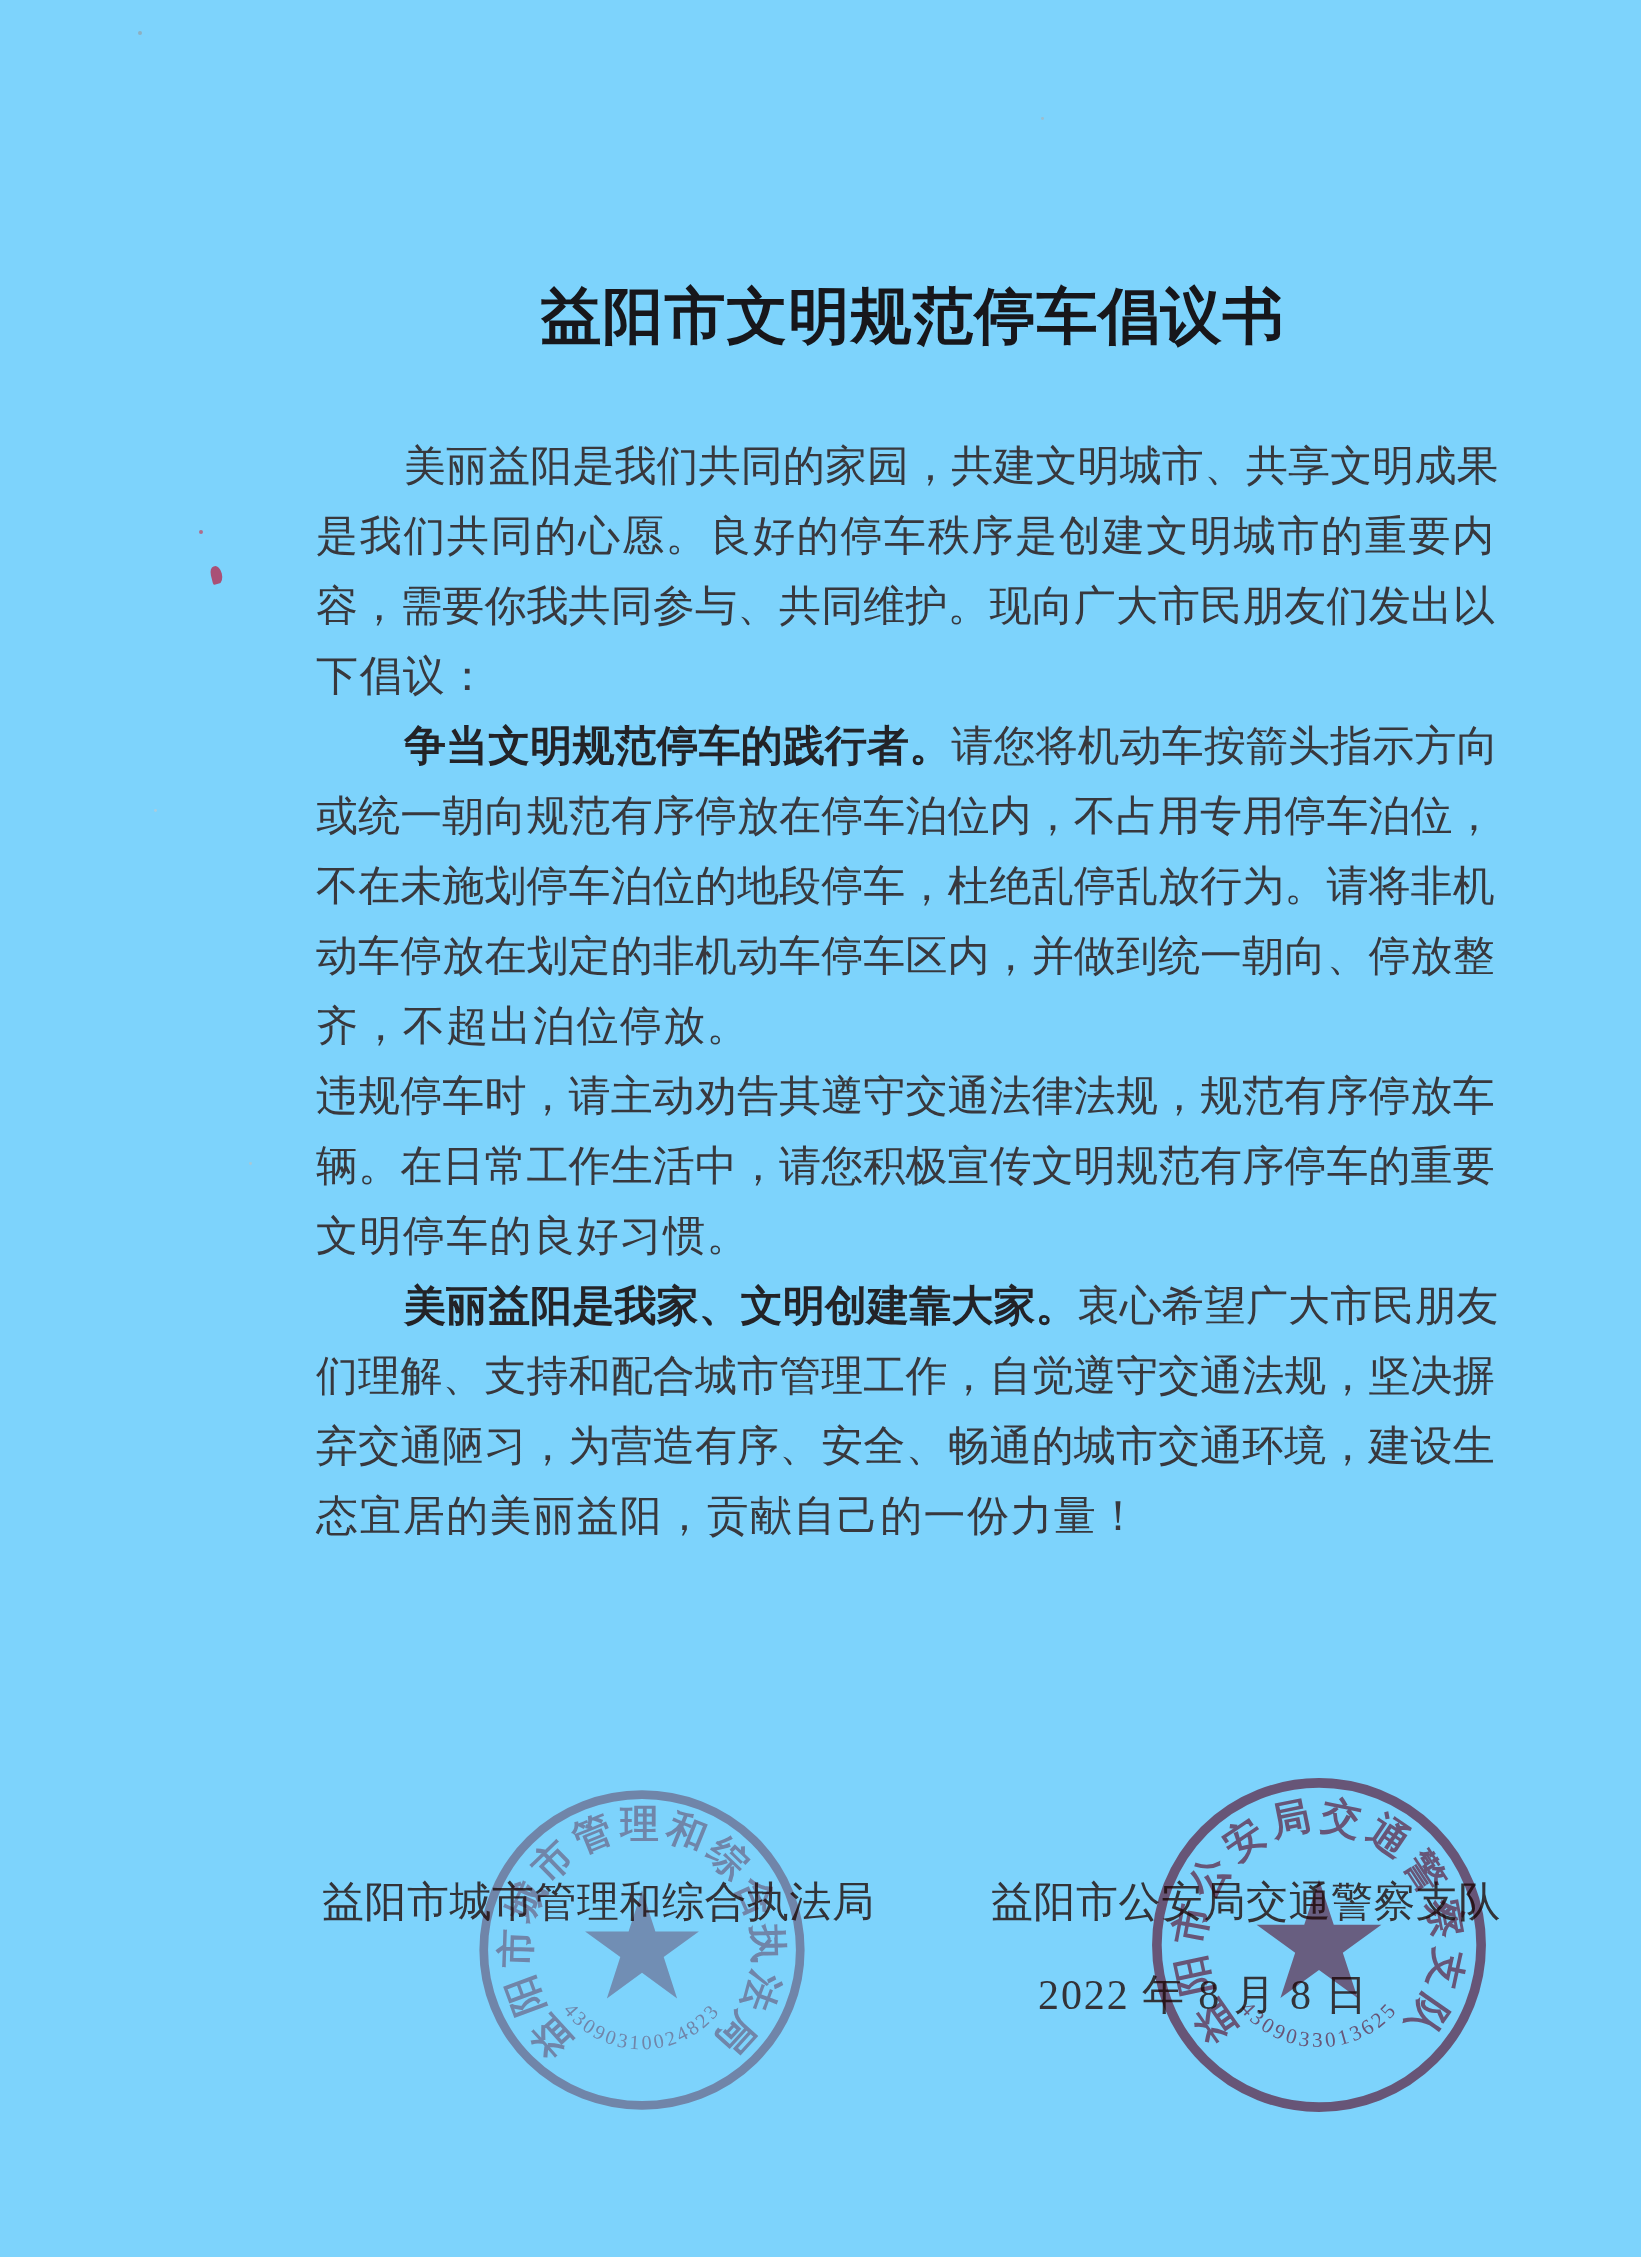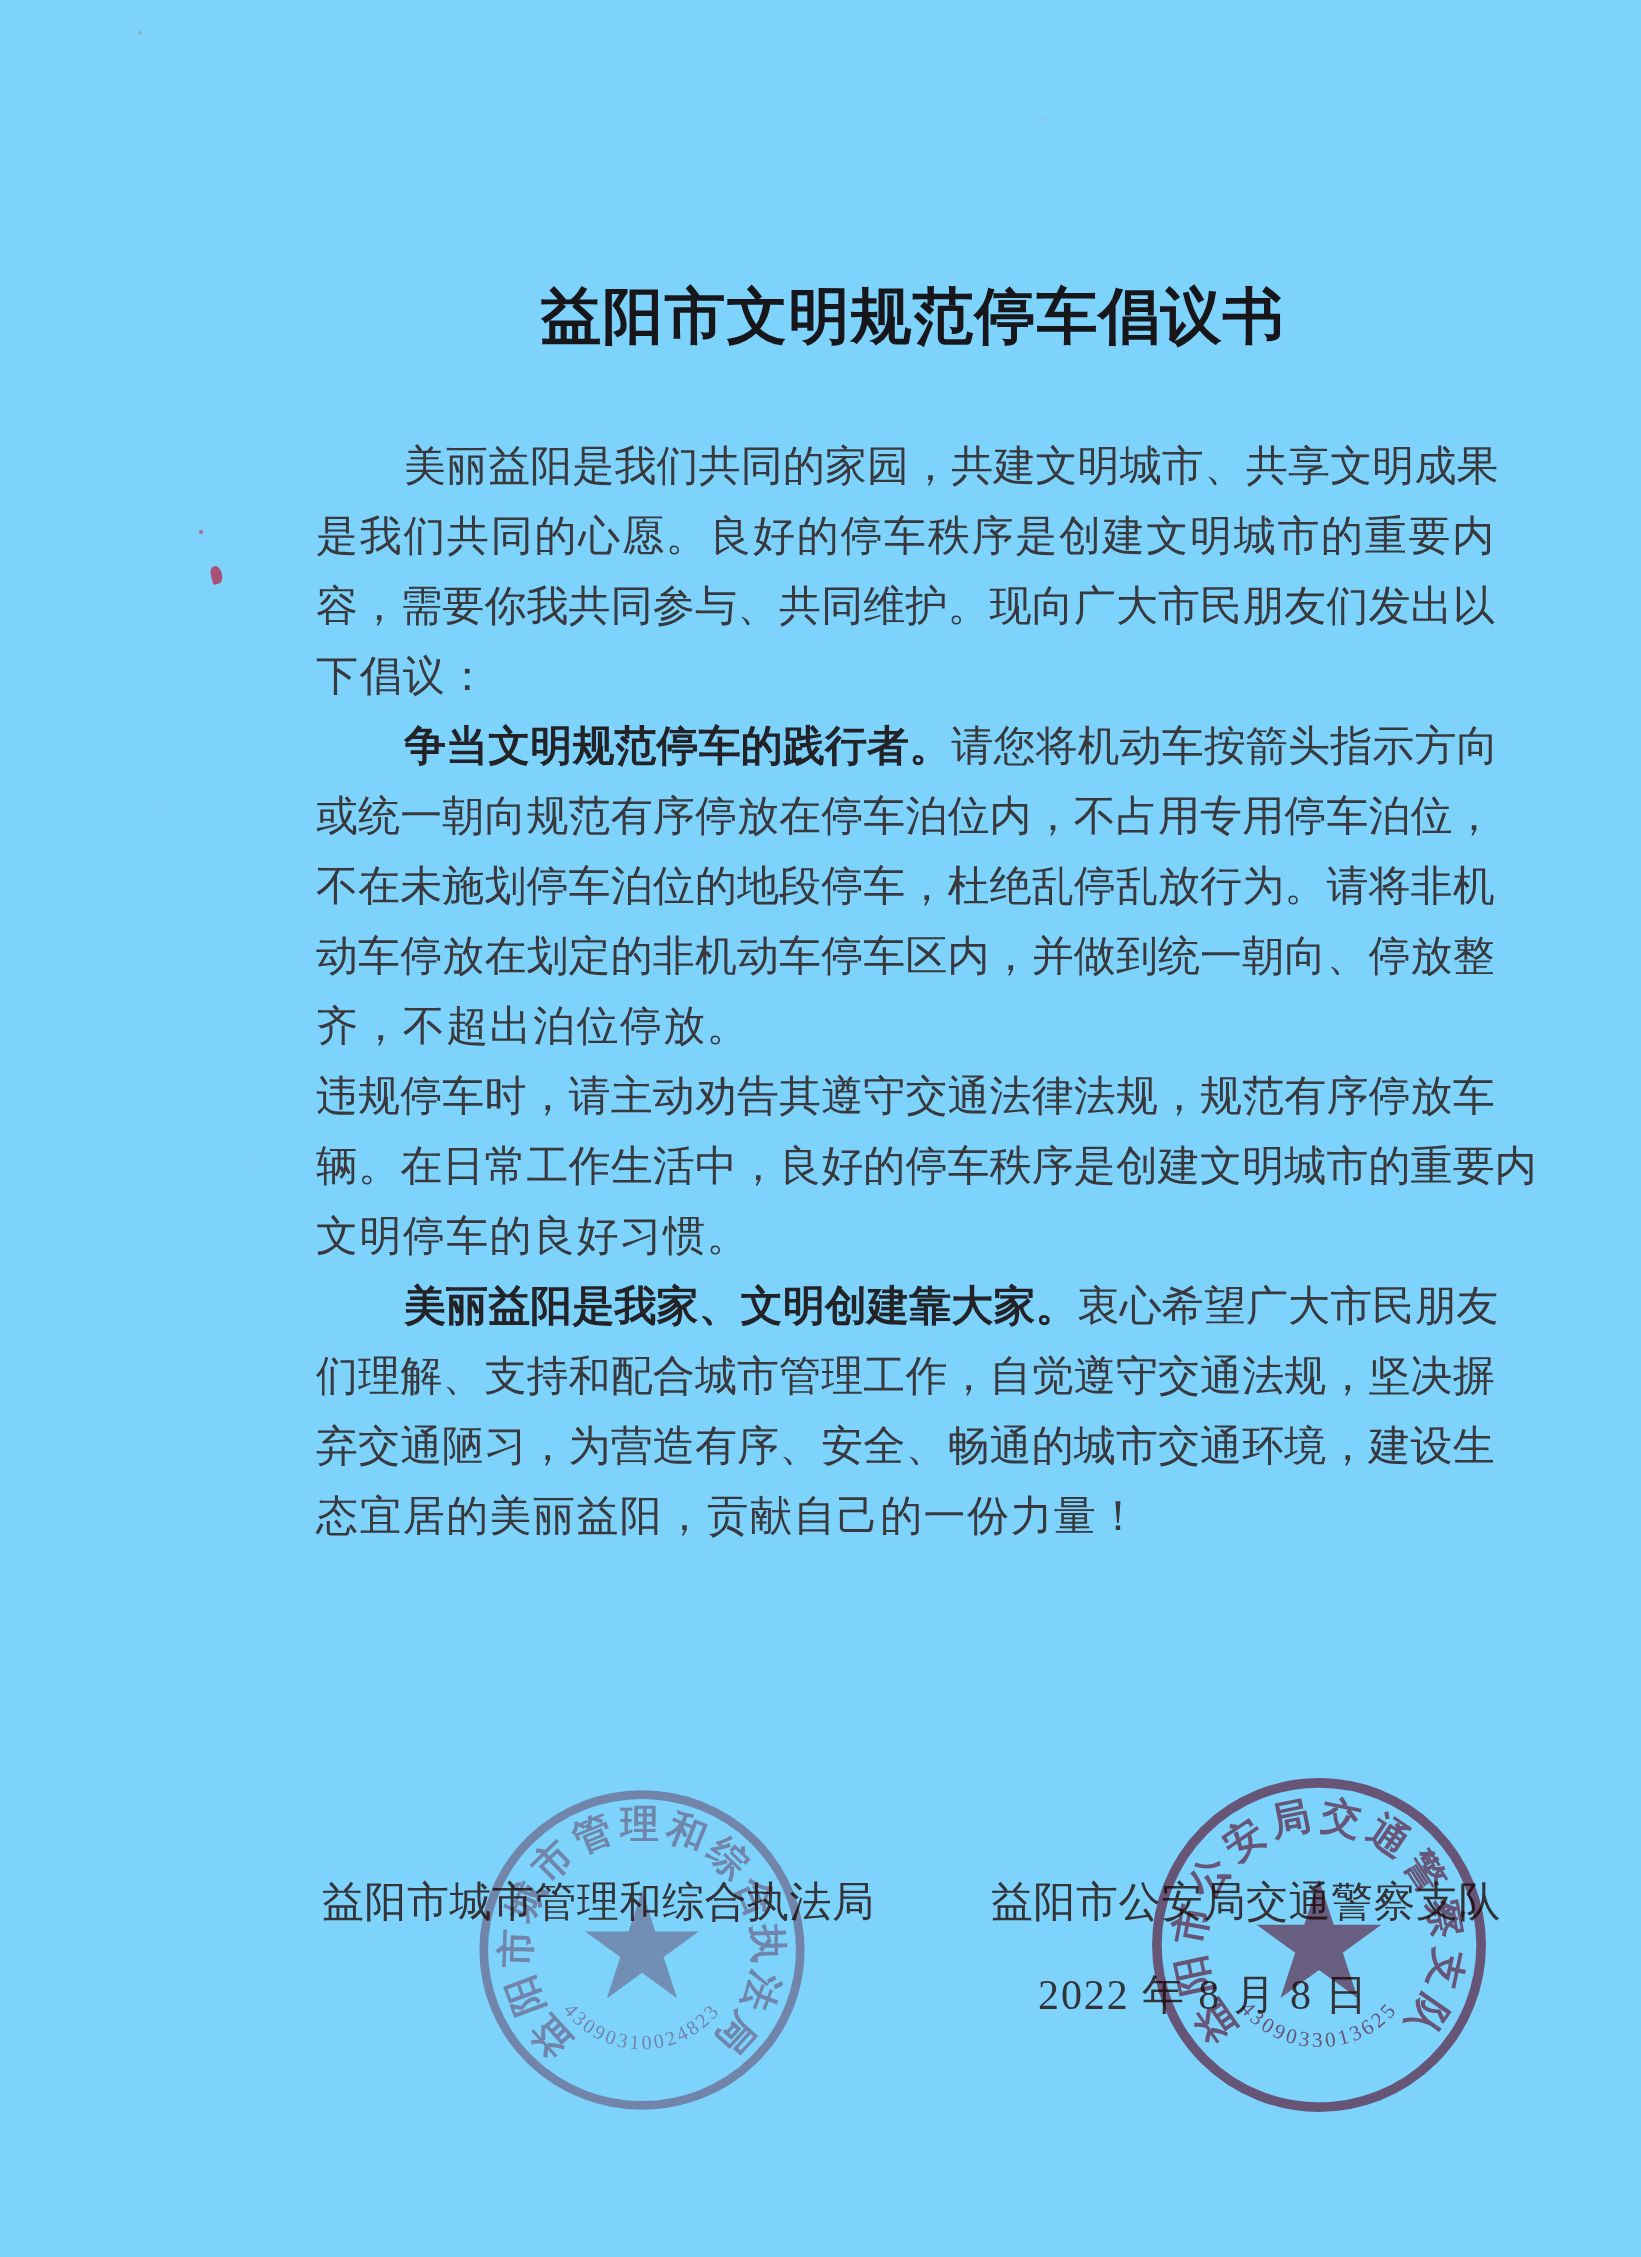--- a/index.html
+++ b/index.html
@@ -76,21 +76,21 @@
       <div class="line" style="padding-left: 88px; letter-spacing: 0.1px;"><span>美丽益阳是我们共同的家园，共建文明城市、共享文明成果</span></div>
       <div class="line" style="letter-spacing: 1.7px;"><span>是我们共同的心愿。良好的停车秩序是创建文明城市的重要内</span></div>
       <div class="line" style="letter-spacing: 0.1px;"><span>容，需要你我共同参与、共同维护。现向广大市民朋友们发出以</span></div>
       <div class="line"><span>下倡议：</span></div>
       <div class="line" style="padding-left: 88px; letter-spacing: 0.1px;"><span class="b">争当文明规范停车的践行者。</span><span>请您将机动车按箭头指示方向</span></div>
       <div class="line" style="letter-spacing: 0.1px;"><span>或统一朝向规范有序停放在停车泊位内，不占用专用停车泊位，</span></div>
       <div class="line" style="letter-spacing: 0.1px;"><span>不在未施划停车泊位的地段停车，杜绝乱停乱放行为。请将非机</span></div>
       <div class="line" style="letter-spacing: 0.1px;"><span>动车停放在划定的非机动车停车区内，并做到统一朝向、停放整</span></div>
       <div class="line"><span>齐，不超出泊位停放。</span></div>
       <div class="line" style="letter-spacing: 0.1px;"><span>违规停车时，请主动劝告其遵守交通法律法规，规范有序停放车</span></div>
-      <div class="line" style="letter-spacing: 0.1px;"><span>辆。在日常工作生活中，良好的停车秩序是创建文明城市的重要内</span></div>
+      <div class="line" style="letter-spacing: 0.1px;"><span>辆。在日常工作生活中，请您积极宣传文明规范有序停车的重要</span></div>
       <div class="line"><span>文明停车的良好习惯。</span></div>
       <div class="line" style="padding-left: 88px; letter-spacing: 0.1px;"><span class="b">美丽益阳是我家、文明创建靠大家。</span><span>衷心希望广大市民朋友</span></div>
       <div class="line" style="letter-spacing: 0.1px;"><span>们理解、支持和配合城市管理工作，自觉遵守交通法规，坚决摒</span></div>
       <div class="line" style="letter-spacing: 0.1px;"><span>弃交通陋习，为营造有序、安全、畅通的城市交通环境，建设生</span></div>
       <div class="line"><span>态宜居的美丽益阳，贡献自己的一份力量！</span></div>
     </div>
 
   <div id="sig-left" class="sig">益阳市城市管理和综合执法局</div>
   <div id="sig-right" class="sig">益阳市公安局交通警察支队</div>
   <div id="date-line">2022 年 8 月 8 日</div>

